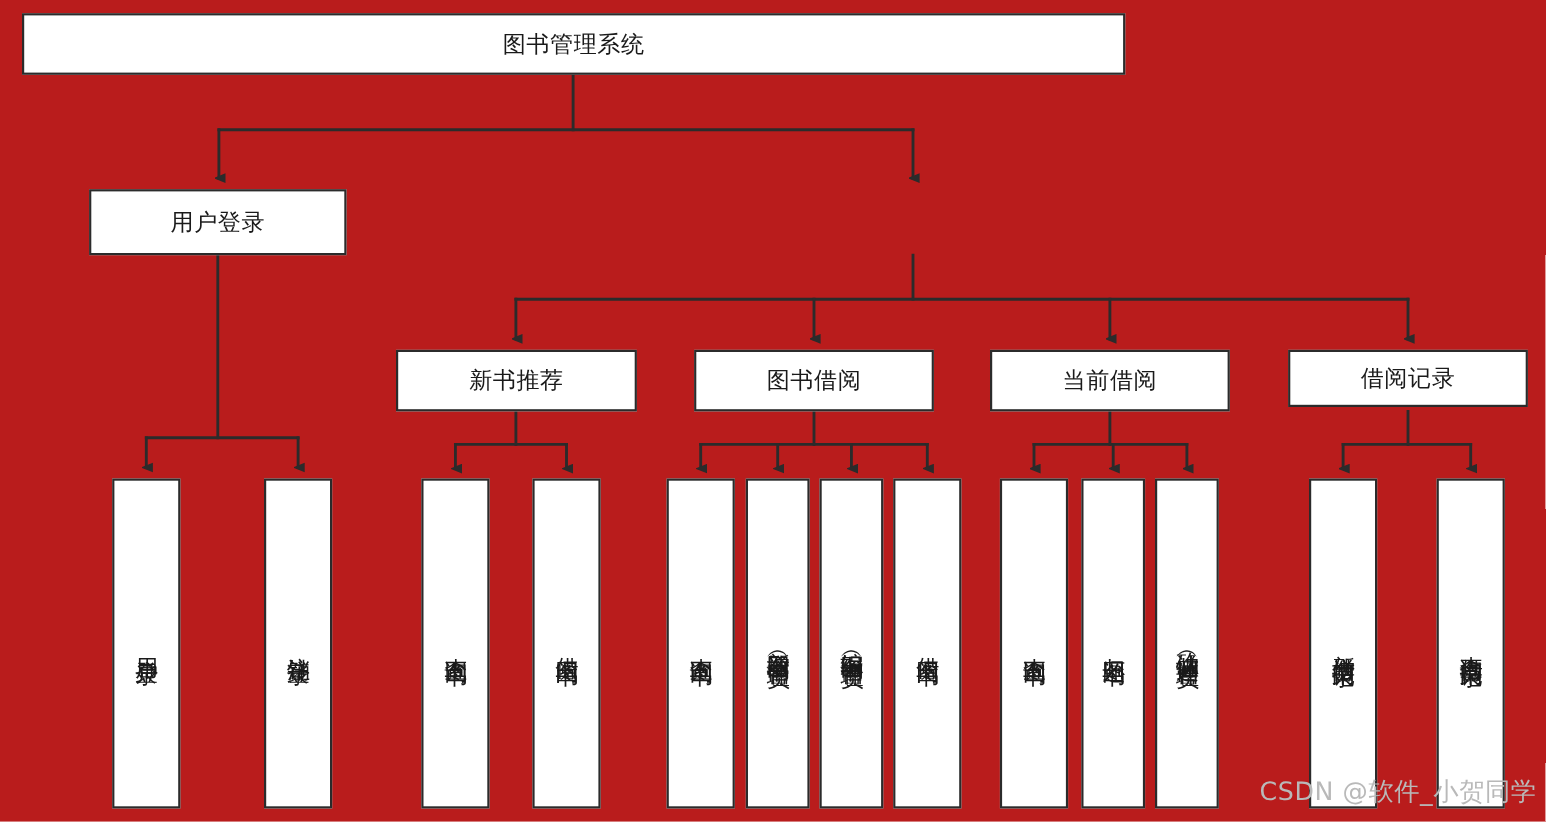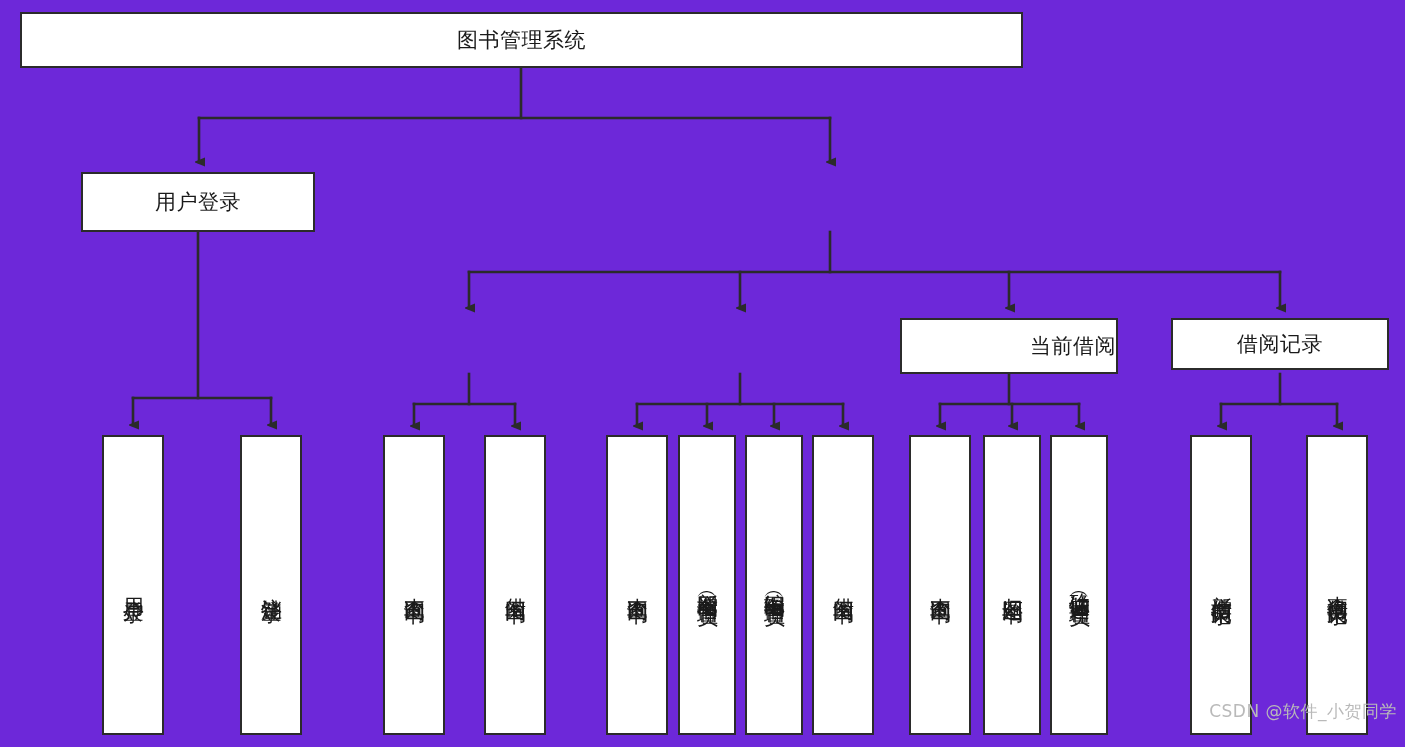--- a/index.html
+++ b/index.html
@@ -7,21 +7,21 @@
     padding: 0;
     background: #ffffff;
   }
   body {
     font-family: "DejaVu Sans", "Liberation Sans", sans-serif;
   }
   #canvas {
     position: relative;
     width: 1405px;
     height: 747px;
-    background: #6d28d9;
+    background: #b91c1c;
     overflow: hidden;
   }
   svg.edges {
     position: absolute;
     left: 0;
     top: 0;
     width: 1405px;
     height: 747px;
     pointer-events: none;
   }
@@ -50,22 +50,22 @@
   }
   .node.v .vtext {
     writing-mode: vertical-rl;
     text-orientation: upright;
     display: block;
     text-align: center;
   }
   #watermark {
     position: absolute;
     right: 8px;
-    bottom: 24px;
-    font-size: 17px;
+    bottom: 12px;
+    font-size: 23px;
     color: #b9b9b9;
     letter-spacing: 0.5px;
     white-space: nowrap;
   }
 </style>
 </head>
 <body>
 
 <div id="canvas">
 
@@ -121,21 +121,27 @@
   </svg>
 
   <div class="node h" style="left: 20px; top: 12px; width: 1003px; height: 56px;">
     <span>图书管理系统</span>
   </div>
 
   <div class="node h" style="left: 81px; top: 172px; width: 234px; height: 60px;">
     <span>用户登录</span>
   </div>
 
-  <div class="node h" style="left: 900px; top: 318px; width: 218px; height: 56px; justify-content: flex-end;">
+  <div class="node h" style="left: 360px; top: 318px; width: 219px; height: 56px;">
+    <span>新书推荐</span>
+  </div>
+  <div class="node h" style="left: 631px; top: 318px; width: 218px; height: 56px;">
+    <span>图书借阅</span>
+  </div>
+  <div class="node h" style="left: 900px; top: 318px; width: 218px; height: 56px;">
     <span>当前借阅</span>
   </div>
   <div class="node h" style="left: 1171px; top: 318px; width: 218px; height: 52px;">
     <span>借阅记录</span>
   </div>
 
   <div class="node v" style="left: 102px; top: 435px; width: 62px; height: 300px;">
     <span class="vtext">用户登录</span>
   </div>
   <div class="node v" style="left: 240px; top: 435px; width: 62px; height: 300px;">

